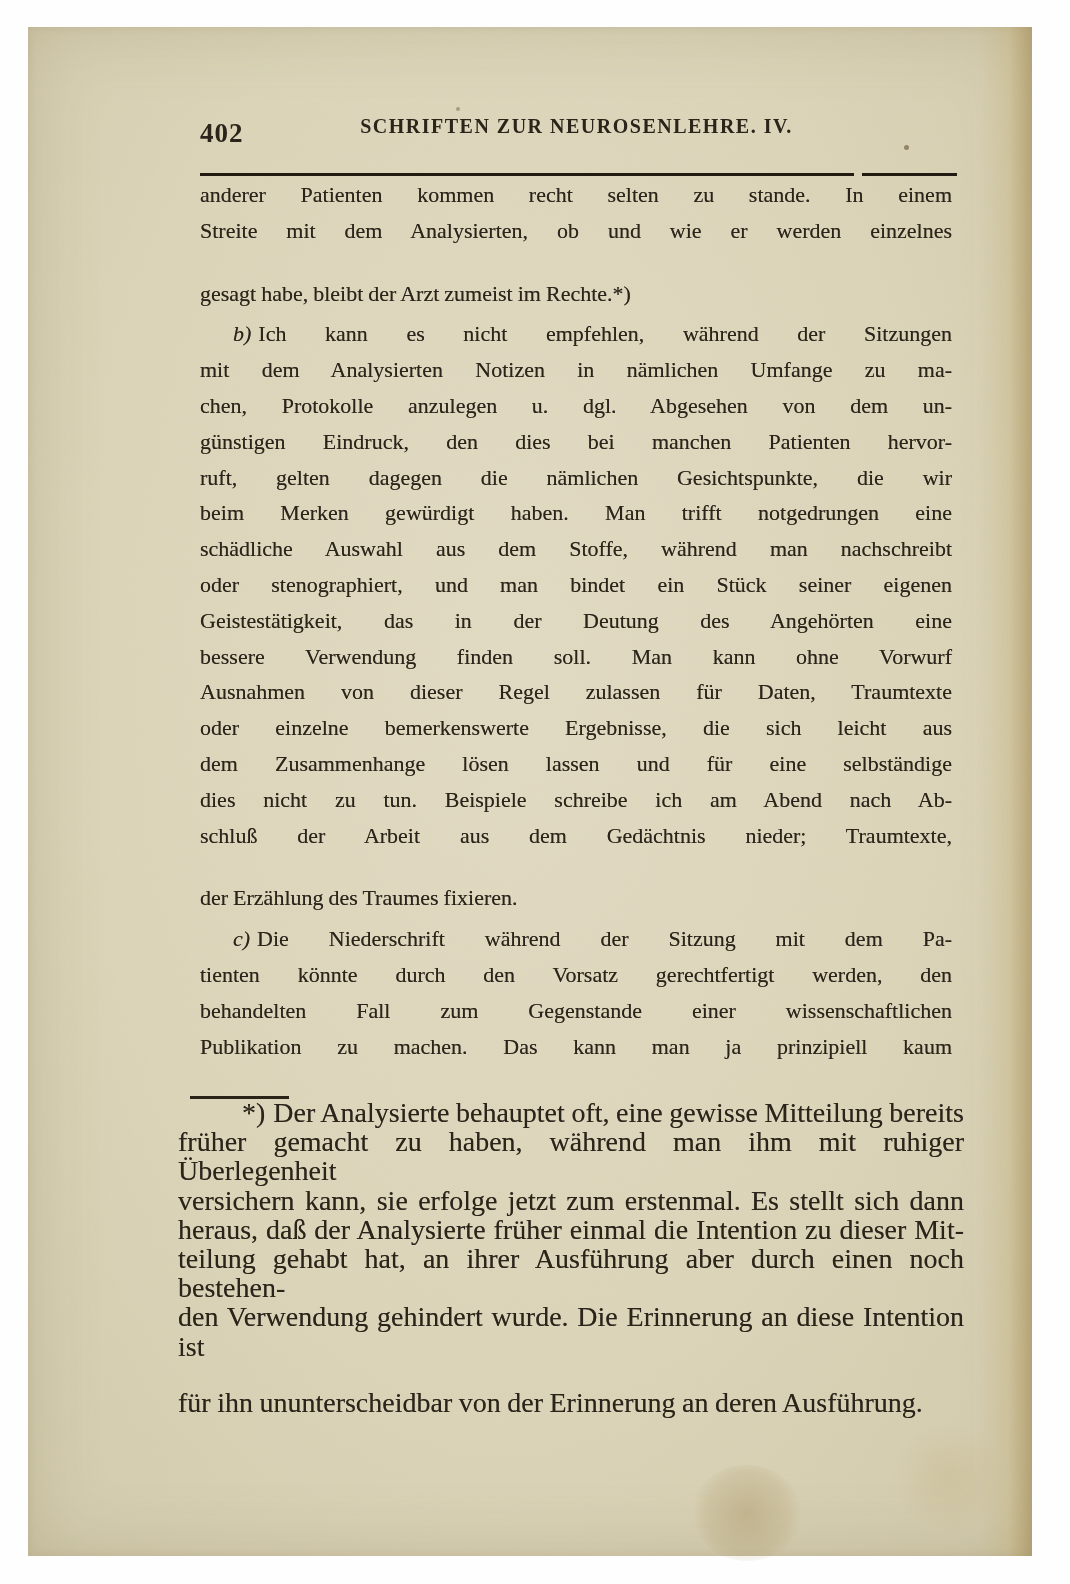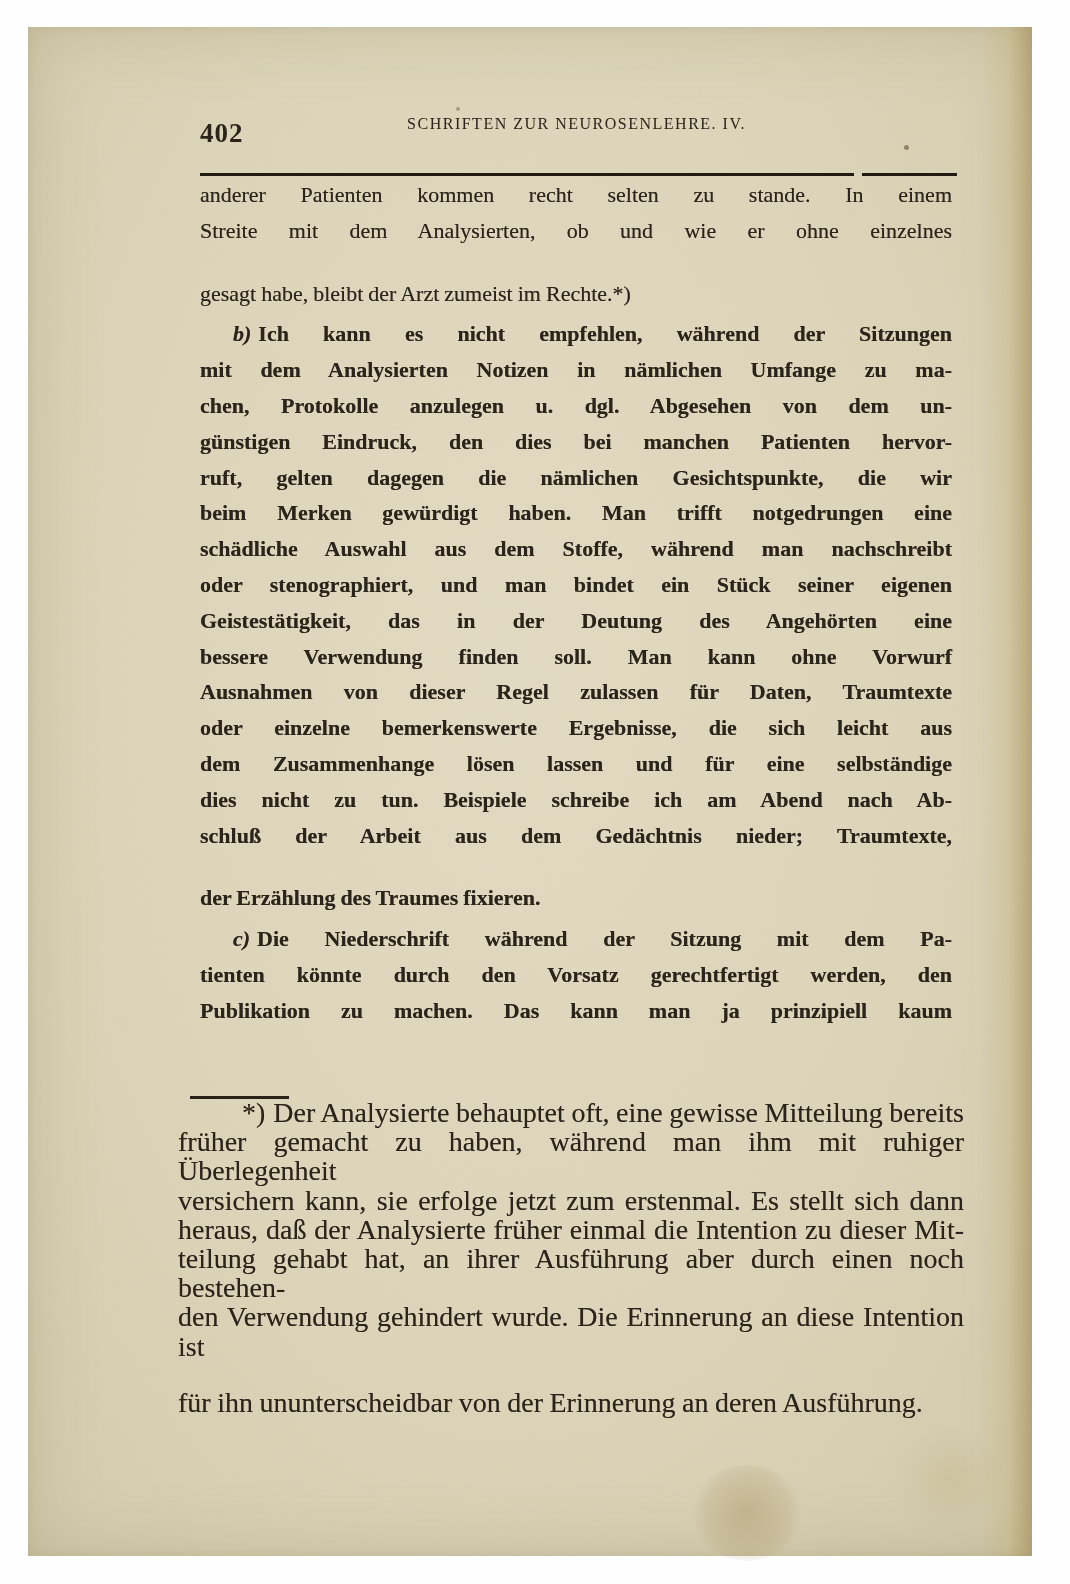--- a/index.html
+++ b/index.html
@@ -33,34 +33,34 @@
     position:absolute;top:88px;left:172px;width:753px;height:34px;
     display:flex;align-items:baseline;justify-content:center;
     color:#2b241a;
     text-align:right;
   }
   .page-number{
     position:absolute;left:0;bottom:0;
     font-size:27px;font-weight:bold;letter-spacing:1px;
   }
   .running-title{
-    font-size:16px;font-weight:normal;letter-spacing:1.5px;white-space:nowrap;
+    font-size:20px;font-weight:bold;letter-spacing:1.5px;white-space:nowrap;
   }
   .header-rule{
     position:absolute;top:146px;left:172px;width:757px;height:3px;
     background:linear-gradient(to right, #211b11 0%, #211b11 86.4%, rgba(0,0,0,0) 86.4%, rgba(0,0,0,0) 87.4%, #211b11 87.4%, #211b11 100%);
   }
 
   .body-text{
     position:absolute;top:150px;left:172px;width:752px;
     font-size:22px;line-height:35.8px;color:#2b241a;
     word-spacing:-0.5px;
     text-shadow:0 0 .5px rgba(43,36,26,.55);
   }
-  .para + .para{margin-top:5px;font-weight:bold;}
+  .para + .para{margin-top:5px;}
   .line{text-align:justify;text-align-last:justify;}
   .line.short{text-align-last:left;margin-top:27px;}
   .line.indent{padding-left:33px;}
   .lead{font-style:italic;margin-right:7px;}
 
   .footnote-sep{
     position:absolute;top:1069px;left:162px;width:99px;height:2.5px;background:#282217;
   }
   .footnote{
     position:absolute;top:1071px;left:150px;width:786px;
@@ -92,21 +92,21 @@
 
   <div class="header-row">
     <span class="page-number">402</span>
     <span class="running-title">SCHRIFTEN ZUR NEUROSENLEHRE. IV.</span>
   </div>
   <div class="header-rule"></div>
 
   <div class="body-text">
       <div class="para">
         <div class="line">anderer Patienten kommen recht selten zu stande. In einem</div>
-        <div class="line">Streite mit dem Analysierten, ob und wie er ohne einzelnes</div>
+        <div class="line">Streite mit dem Analysierten, ob und wie er werden einzelnes</div>
         <div class="line short">gesagt habe, bleibt der Arzt zumeist im Rechte.*)</div>
       </div>
       <div class="para">
         <div class="line indent"><i class="lead">b)</i>Ich kann es nicht empfehlen, während der Sitzungen</div>
         <div class="line">mit dem Analysierten Notizen in nämlichen Umfange zu ma-</div>
         <div class="line">chen, Protokolle anzulegen u. dgl. Abgesehen von dem un-</div>
         <div class="line">günstigen Eindruck, den dies bei manchen Patienten hervor-</div>
         <div class="line">ruft, gelten dagegen die nämlichen Gesichtspunkte, die wir</div>
         <div class="line">beim Merken gewürdigt haben. Man trifft notgedrungen eine</div>
         <div class="line">schädliche Auswahl aus dem Stoffe, während man nachschreibt</div>
@@ -116,20 +116,21 @@
         <div class="line">Ausnahmen von dieser Regel zulassen für Daten, Traumtexte</div>
         <div class="line">oder einzelne bemerkenswerte Ergebnisse, die sich leicht aus</div>
         <div class="line">dem Zusammenhange lösen lassen und für eine selbständige</div>
         <div class="line">dies nicht zu tun. Beispiele schreibe ich am Abend nach Ab-</div>
         <div class="line">schluß der Arbeit aus dem Gedächtnis nieder; Traumtexte,</div>
         <div class="line short">der Erzählung des Traumes fixieren.</div>
       </div>
       <div class="para">
         <div class="line indent"><i class="lead">c)</i>Die Niederschrift während der Sitzung mit dem Pa-</div>
         <div class="line">tienten könnte durch den Vorsatz gerechtfertigt werden, den</div>
+        <div class="line">behandelten Fall zum Gegenstande einer wissenschaftlichen</div>
         <div class="line">Publikation zu machen. Das kann man ja prinzipiell kaum</div>
       </div>
     </div>
 
   <div class="footnote-sep"></div>
   <div class="footnote">
       <div class="line first"><span class="fn-marker">*)</span>Der Analysierte behauptet oft, eine gewisse Mitteilung bereits</div>
       <div class="line">früher gemacht zu haben, während man ihm mit ruhiger Überlegenheit</div>
       <div class="line">versichern kann, sie erfolge jetzt zum erstenmal. Es stellt sich dann</div>
       <div class="line">heraus, daß der Analysierte früher einmal die Intention zu dieser Mit-</div>

